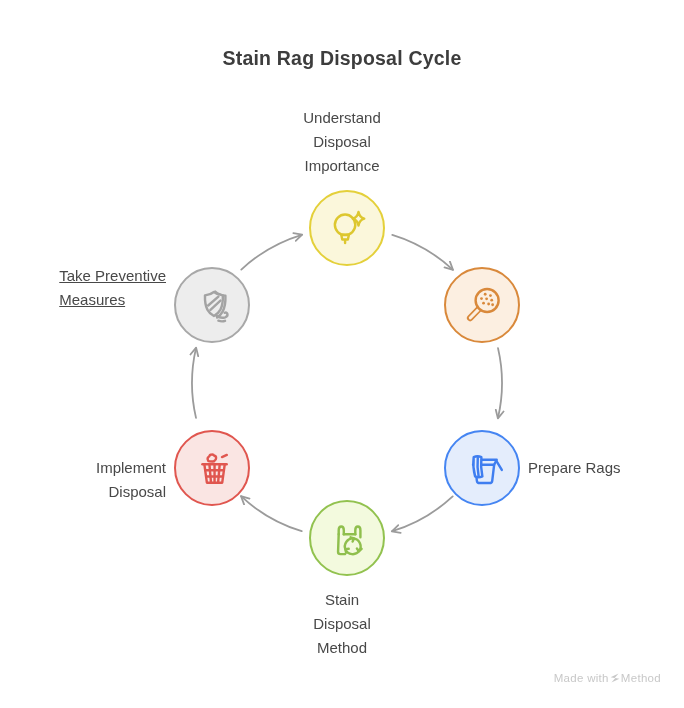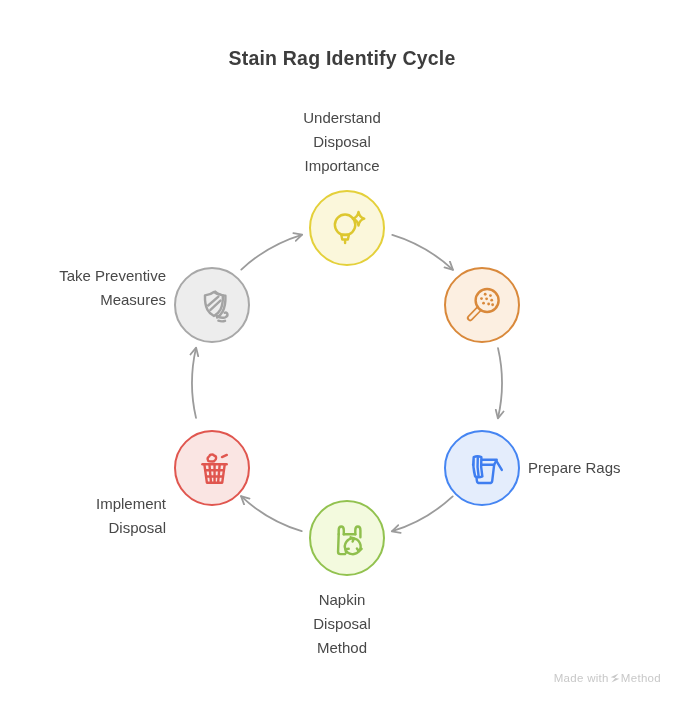--- a/index.html
+++ b/index.html
@@ -25,33 +25,33 @@
   .n-take      {left:174px;top:267px;background:#ededed;border:2.5px solid #a8a8a8;}
   .lbl{
     position:absolute;font-size:15px;line-height:24px;color:#484848;
     white-space:pre-line;
   }
   .lbl-center{text-align:center;left:0;width:684px;}
   .lbl-understand{top:106px;}
   .lbl-choose{top:588px;}
   .lbl-identify{left:528px;top:264px;text-align:left;}
   .lbl-prepare{left:528px;top:456px;text-align:right;}
-  .lbl-implement{right:518px;top:456px;text-align:right;white-space:pre;margin-top:36px;}
-  .lbl-take{right:518px;top:264px;text-align:right;white-space:pre;}
+  .lbl-implement{right:518px;top:456px;text-align:right;white-space:pre;}
+  .lbl-take{right:518px;top:264px;white-space:pre;text-decoration:underline;}
   .watermark{
     position:absolute;right:23px;top:672px;display:flex;align-items:center;
     font-size:11.5px;color:#c8c8c8;letter-spacing:.3px;
   }
 </style>
 </head>
 <body>
 
 <div class="canvas">
 
-  <div class="title">Stain Rag Identify Cycle</div>
+  <div class="title">Stain Rag Disposal Cycle</div>
 
   <svg class="arrow-layer" width="684" height="708" viewBox="0 0 684 708">
     <defs>
       <marker id="ah" markerWidth="16" markerHeight="14" refX="8.5" refY="5" orient="auto" markerUnits="userSpaceOnUse">
         <path d="M1 1 L9 5 L1 9" fill="none" stroke="#9b9b9b" stroke-width="1.8" stroke-linecap="round" stroke-linejoin="round"></path>
       </marker>
     </defs>
     <g fill="none" stroke="#9b9b9b" stroke-width="1.8" stroke-linecap="round">
       <path d="M392.3 234.8 A155 155 0 0 1 452.7 269.6" marker-end="url(#ah)"></path>
       <path d="M498 348.1 A155 155 0 0 1 498 417.9" marker-end="url(#ah)"></path>
@@ -131,21 +131,21 @@
       <path d="M15 18.4 L23 11.4 M16.8 21.8 L24.6 14.6"></path>
       <path d="M21.5 26.5 Q25 28.8 28.3 27.6 Q30.6 26.7 30 24.9 Q29.4 23.4 27.9 24.1"></path>
       <path d="M23 30.3 Q25.8 31.3 28.2 30.4"></path>
     </svg>
   </div>
 
   <div class="lbl lbl-center lbl-understand">Understand
 Disposal
 Importance</div>
   <div class="lbl lbl-prepare">Prepare Rags</div>
-  <div class="lbl lbl-center lbl-choose">Napkin
+  <div class="lbl lbl-center lbl-choose">Stain
 Disposal
 Method</div>
   <div class="lbl lbl-implement">Implement
 Disposal</div>
   <div class="lbl lbl-take">Take Preventive
 Measures</div>
 
   <div class="watermark">
     <span>Made with</span>
     <svg width="12" height="12" viewBox="0 0 12 12">

